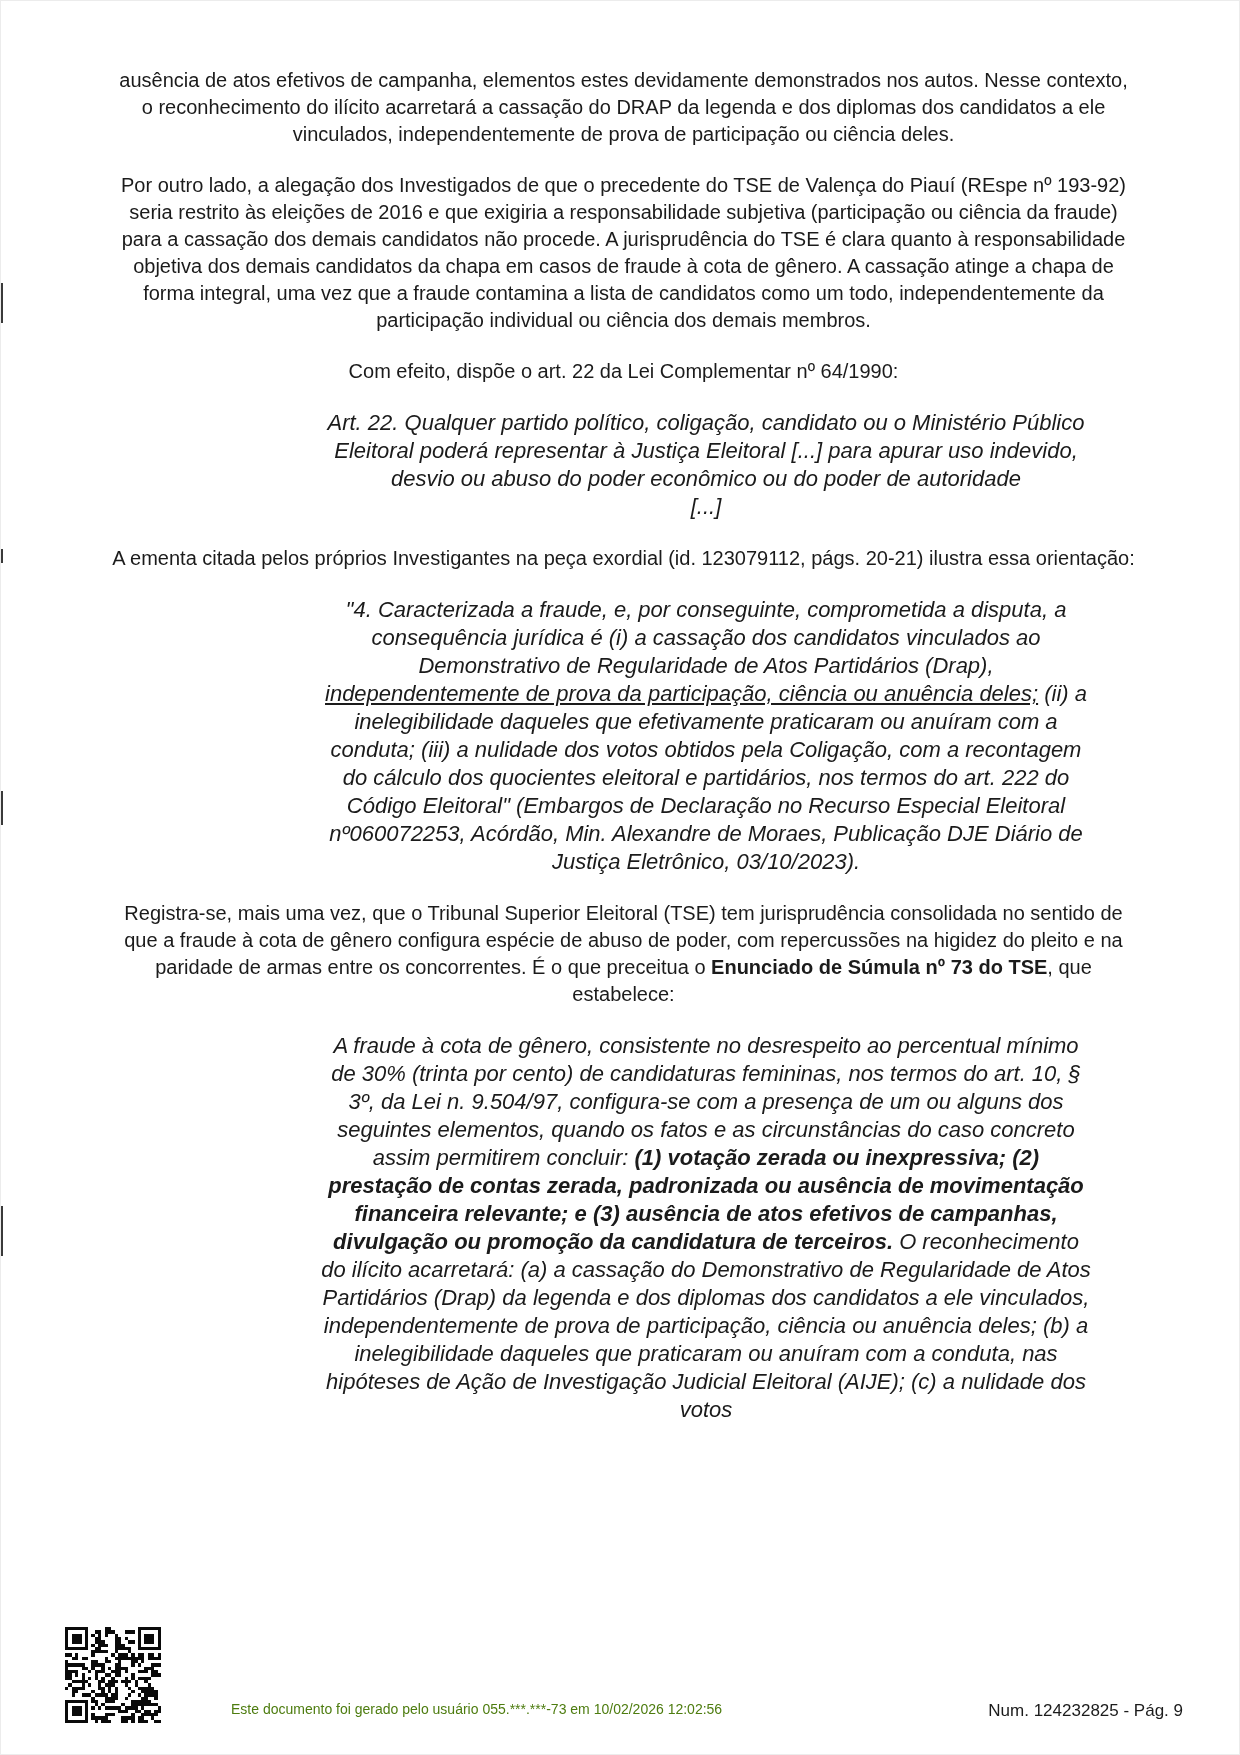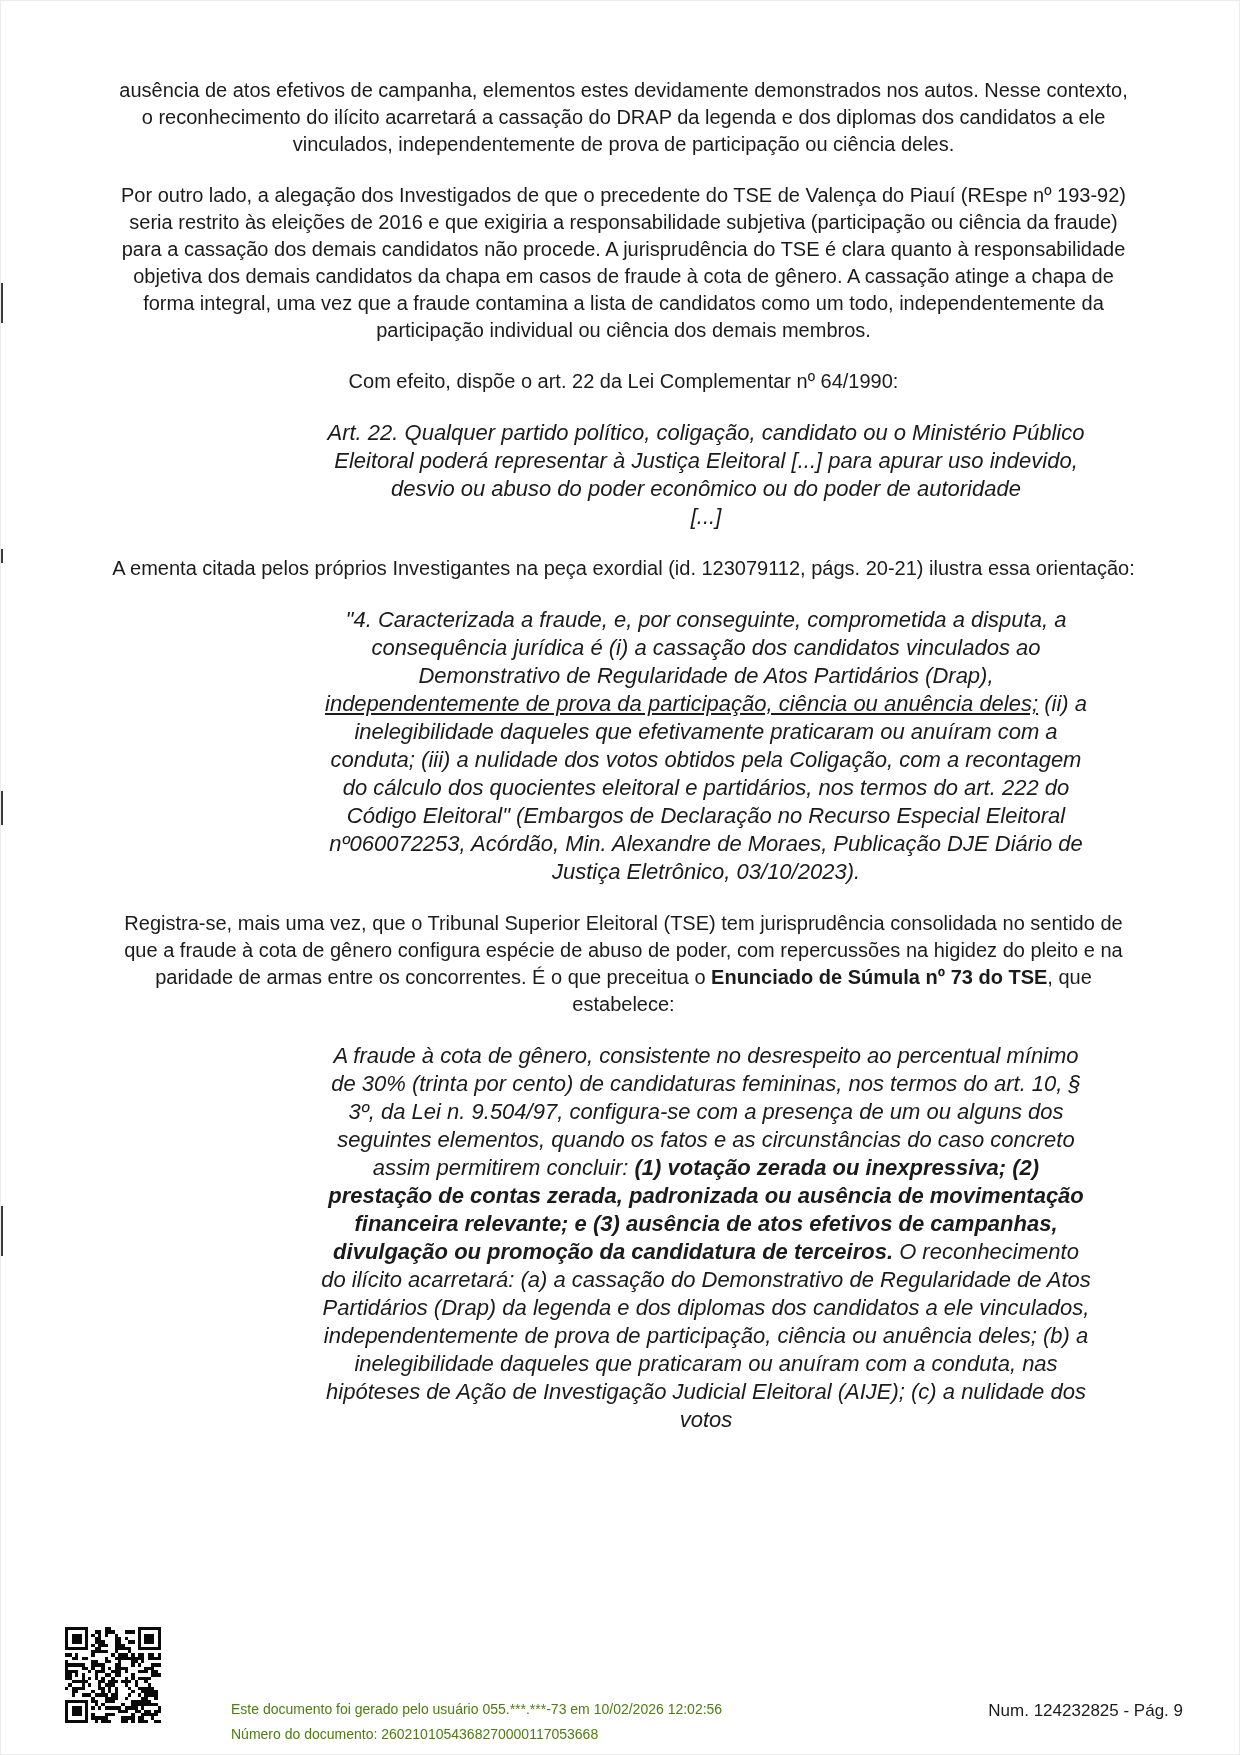--- a/index.html
+++ b/index.html
@@ -8,21 +8,21 @@
     width:1240px;height:1755px;
     background:#ffffff;
     color:#1b1b1b;
     font-family:"Liberation Sans","DejaVu Sans",sans-serif;
     overflow:hidden;
     box-sizing:border-box;
     border:1px solid #ececec;
   }
   .content{
     position:absolute;
-    top:76px;left:110px;width:1025px;
+    top:66px;left:110px;width:1025px;
     font-size:20px;line-height:27px;
     text-align:center;
   }
   .content p{margin:0 0 24px 0;}
   .quote{
     margin:0 45px 24px 210px;
     font-style:italic;
     font-size:22px;line-height:28px;
     text-align:center;
   }
@@ -497,18 +497,17 @@
       <rect x="20" y="28" width="1" height="1"></rect>
       <rect x="22" y="28" width="1" height="1"></rect>
       <rect x="23" y="28" width="1" height="1"></rect>
       <rect x="24" y="28" width="1" height="1"></rect>
       <rect x="27" y="28" width="1" height="1"></rect>
       <rect x="28" y="28" width="1" height="1"></rect>
     </svg>
 
   <div class="footnote">
     <div>Este documento foi gerado pelo usuário 055.***.***-73 em 10/02/2026 12:02:56</div>
-    <div>Número do documento: 2602101054368270000117053668</div>
   </div>
 
   <div class="pagenum">Num. 124232825 - Pág. 9</div>
 
 </div>
 
 </body></html>

